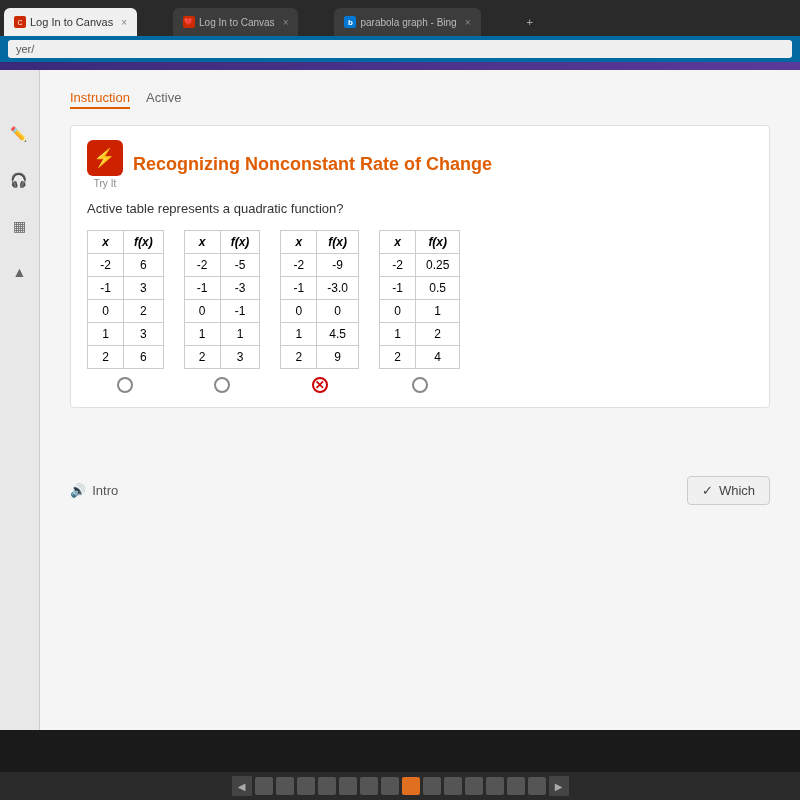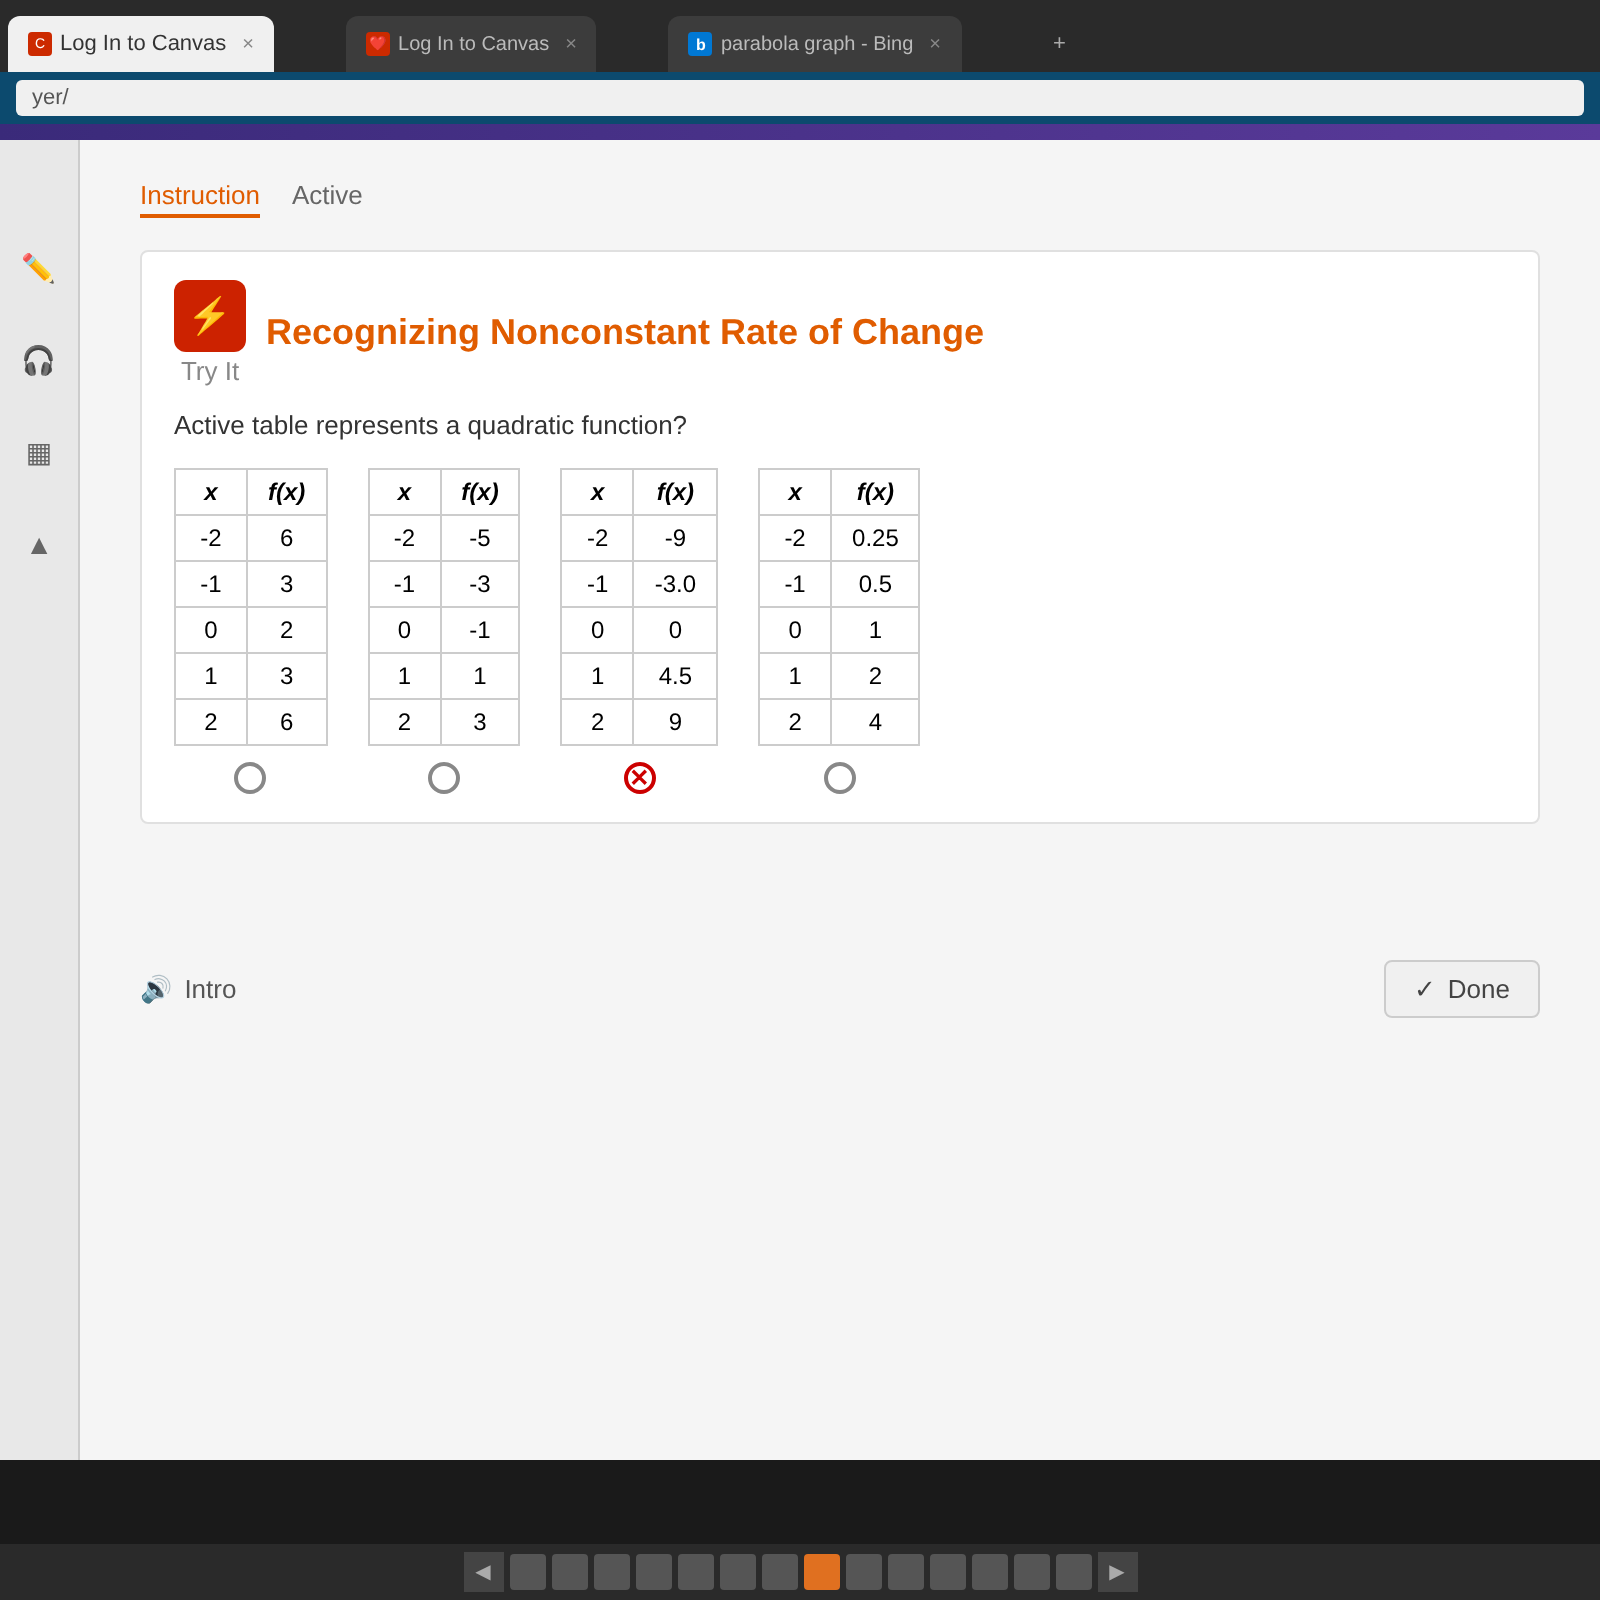--- a/index.html
+++ b/index.html
@@ -63,21 +63,21 @@
       color: white;
       font-weight: bold;
       font-size: 8px;
     }
 
     .tab-icon.canvas-red {
       background: #cc2a00;
     }
 
     .address-bar-row {
-      background: #0c4a6e;
+      background: #0369a1;
       padding: 4px 8px;
       display: flex;
       align-items: center;
       gap: 6px;
     }
 
     .address-bar {
       background: #f0f0f0;
       border-radius: 3px;
       padding: 3px 8px;
@@ -185,21 +185,21 @@
       display: flex;
       align-items: center;
       justify-content: center;
       color: white;
       font-size: 18px;
       font-weight: bold;
       flex-shrink: 0;
     }
 
     .try-it-label {
-      font-size: 13px;
+      font-size: 10px;
       color: #888;
       text-align: center;
       margin-top: 2px;
     }
 
     .try-it-title {
       font-size: 18px;
       font-weight: bold;
       color: #e05c00;
     }
@@ -532,21 +532,21 @@
       </div>
     </div>
 
     <div style="display:flex; justify-content:space-between; align-items:center; margin-top:60px; padding: 8px 0;">
       <div class="intro-btn">
         <span>🔊</span>
         <span>Intro</span>
       </div>
       <div class="done-btn">
         <span>✓</span>
-        <span>Done</span>
+        <span>Which</span>
       </div>
     </div>
 
   </div>
 </div>
 
 <div class="taskbar" style="position:fixed;bottom:0;left:0;right:0;">
   <div class="taskbar-nav">◀</div>
   <div class="taskbar-btn"></div>
   <div class="taskbar-btn"></div>

